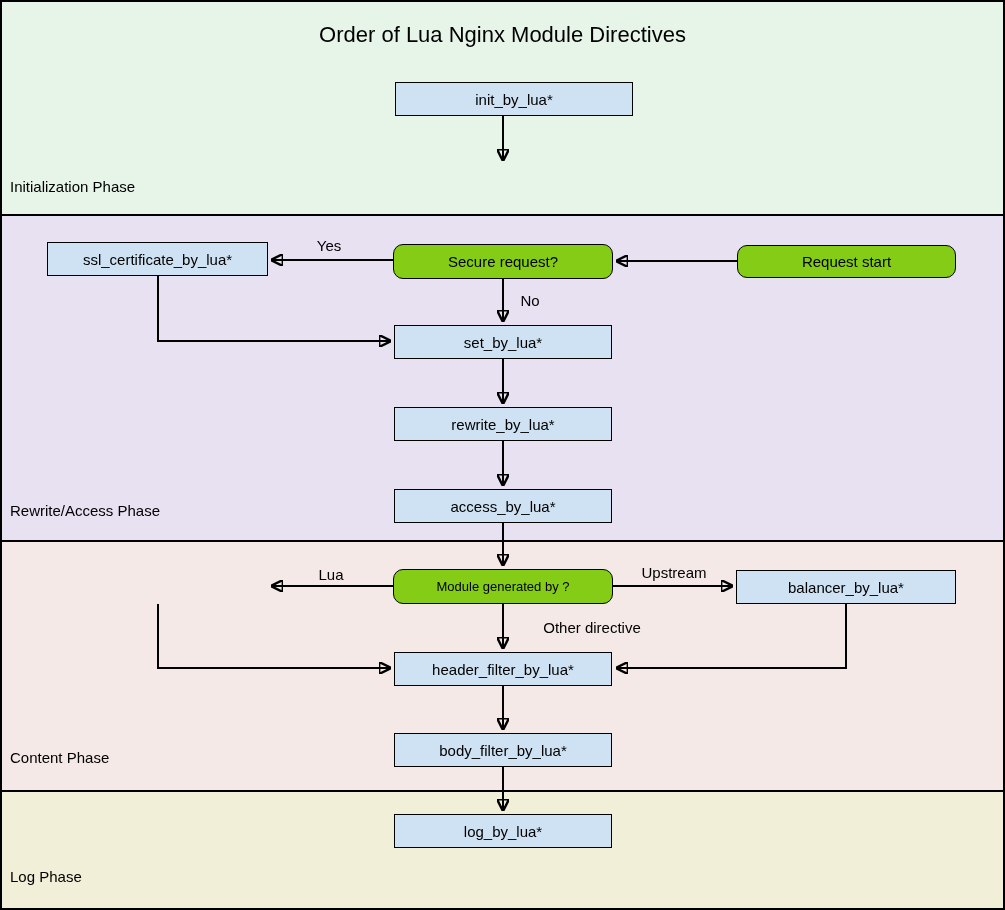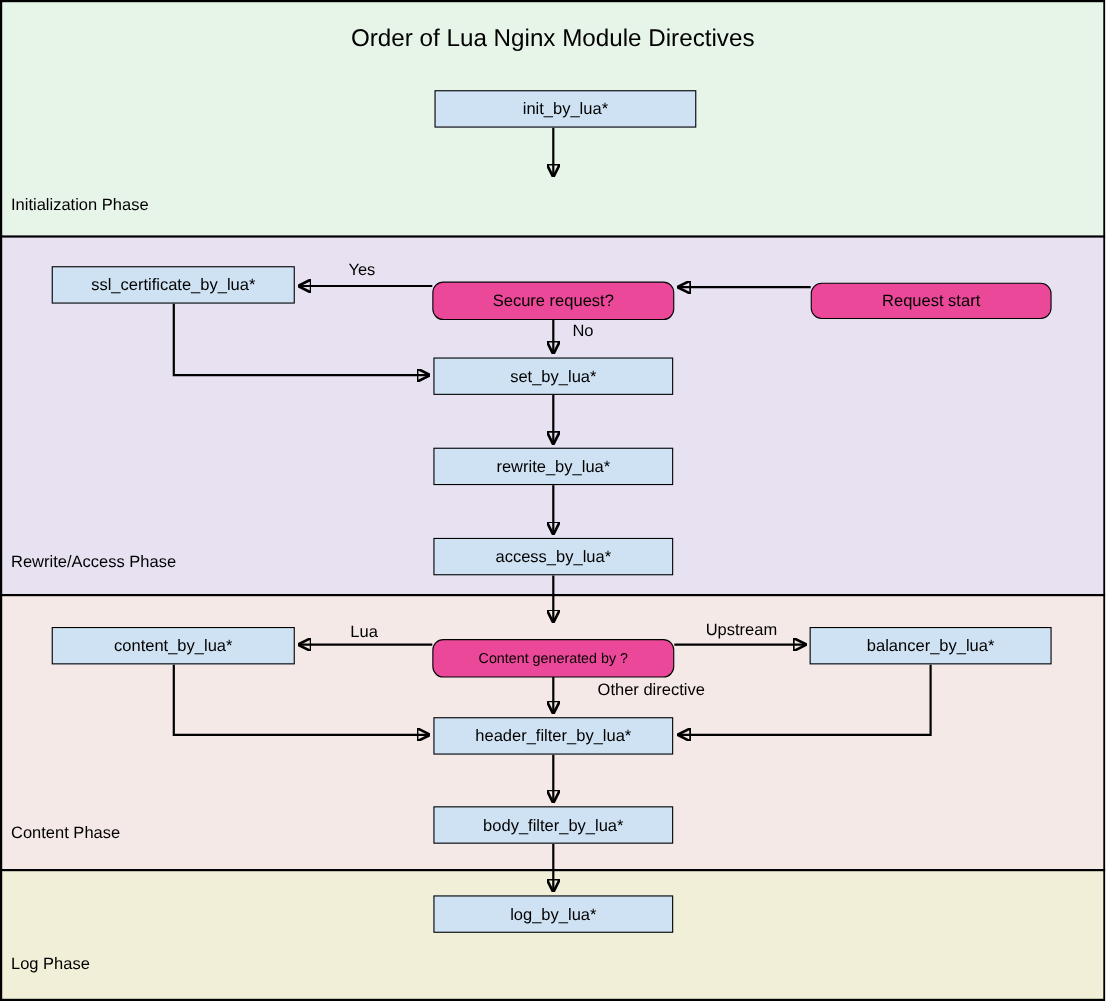--- a/index.html
+++ b/index.html
@@ -58,24 +58,23 @@
     font-size: 15px;
     text-align: center;
     z-index: 4;
     white-space: nowrap;
   }
   .rect {
     background: #cfe2f3;
     border: 1.5px solid #000;
   }
   .decision {
-    background: #ec4899;
+    background: #84cc16;
     border: 1.5px solid #000;
     border-radius: 10px;
-    margin-top: 12px;
   }
   .decision.small { font-size: 13px; }
 
   
   .edge-label {
     position: absolute;
     font-size: 15px;
     transform: translateX(-50%);
     z-index: 4;
     white-space: nowrap;
@@ -148,22 +147,21 @@
   <div class="node rect" style="left:395px; top:82px;  width:238px; height:34px;">init_by_lua*</div>
 
   <div class="node rect" style="left:47px;  top:242px; width:221px; height:34px;">ssl_certificate_by_lua*</div>
   <div class="node decision" style="left:393px; top:244px; width:220px; height:35px;">Secure request?</div>
   <div class="node decision" style="left:737px; top:245px; width:219px; height:33px;">Request start</div>
 
   <div class="node rect" style="left:394px; top:325px; width:218px; height:34px;">set_by_lua*</div>
   <div class="node rect" style="left:394px; top:407px; width:218px; height:34px;">rewrite_by_lua*</div>
   <div class="node rect" style="left:394px; top:489px; width:218px; height:34px;">access_by_lua*</div>
 
-  <div class="node rect" style="left:47px;  top:570px; width:221px; height:34px;">content_by_lua*</div>
-  <div class="node decision small" style="left:393px; top:569px; width:220px; height:35px;">Content generated by ?</div>
+  <div class="node decision small" style="left:393px; top:569px; width:220px; height:35px;">Module generated by ?</div>
   <div class="node rect" style="left:736px; top:570px; width:220px; height:34px;">balancer_by_lua*</div>
 
   <div class="node rect" style="left:394px; top:652px; width:218px; height:34px;">header_filter_by_lua*</div>
   <div class="node rect" style="left:394px; top:733px; width:218px; height:34px;">body_filter_by_lua*</div>
   <div class="node rect" style="left:394px; top:814px; width:218px; height:34px;text-align:right;">log_by_lua*</div>
 
   <div class="frame"></div>
 </div>
 
 </body></html>

